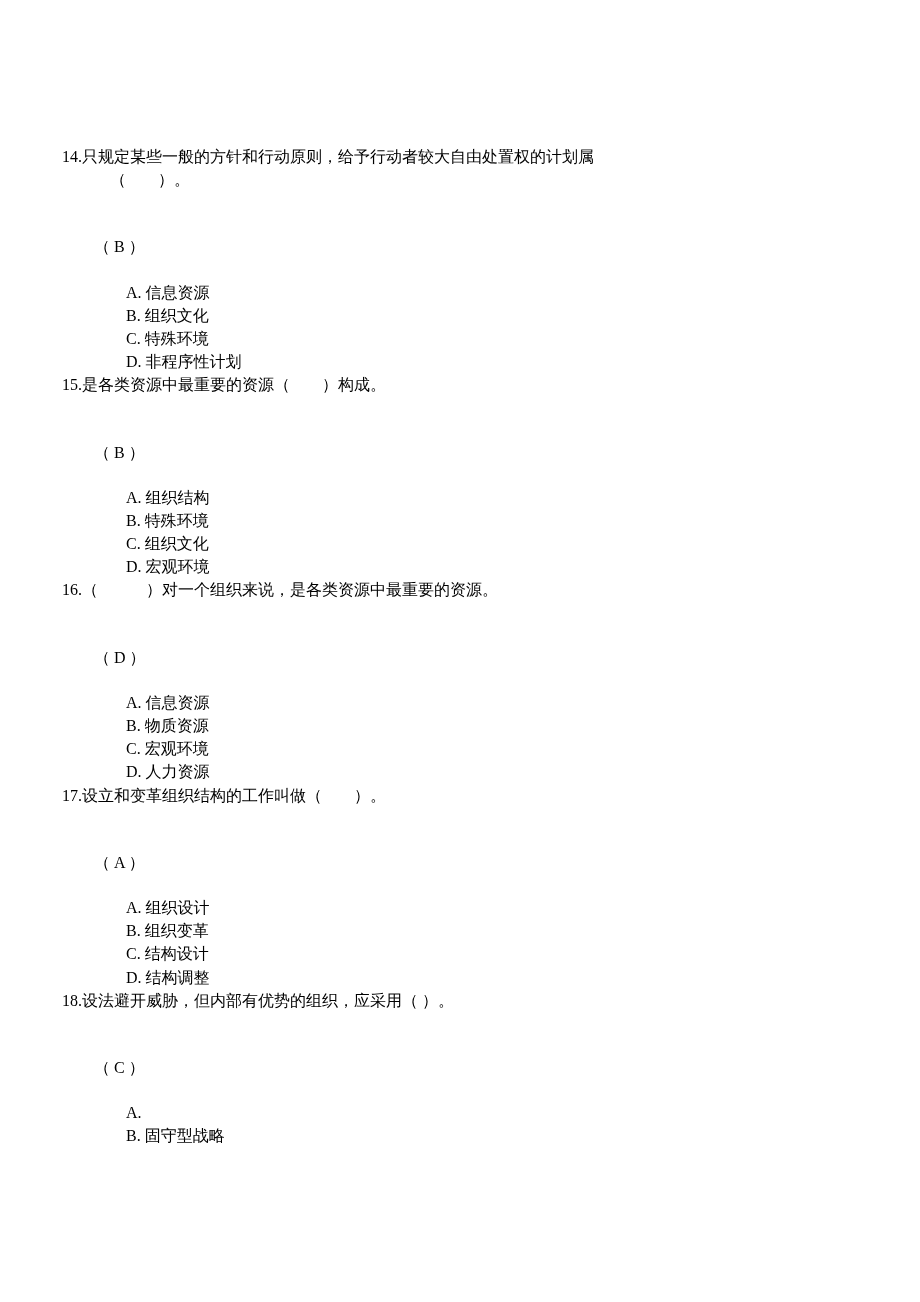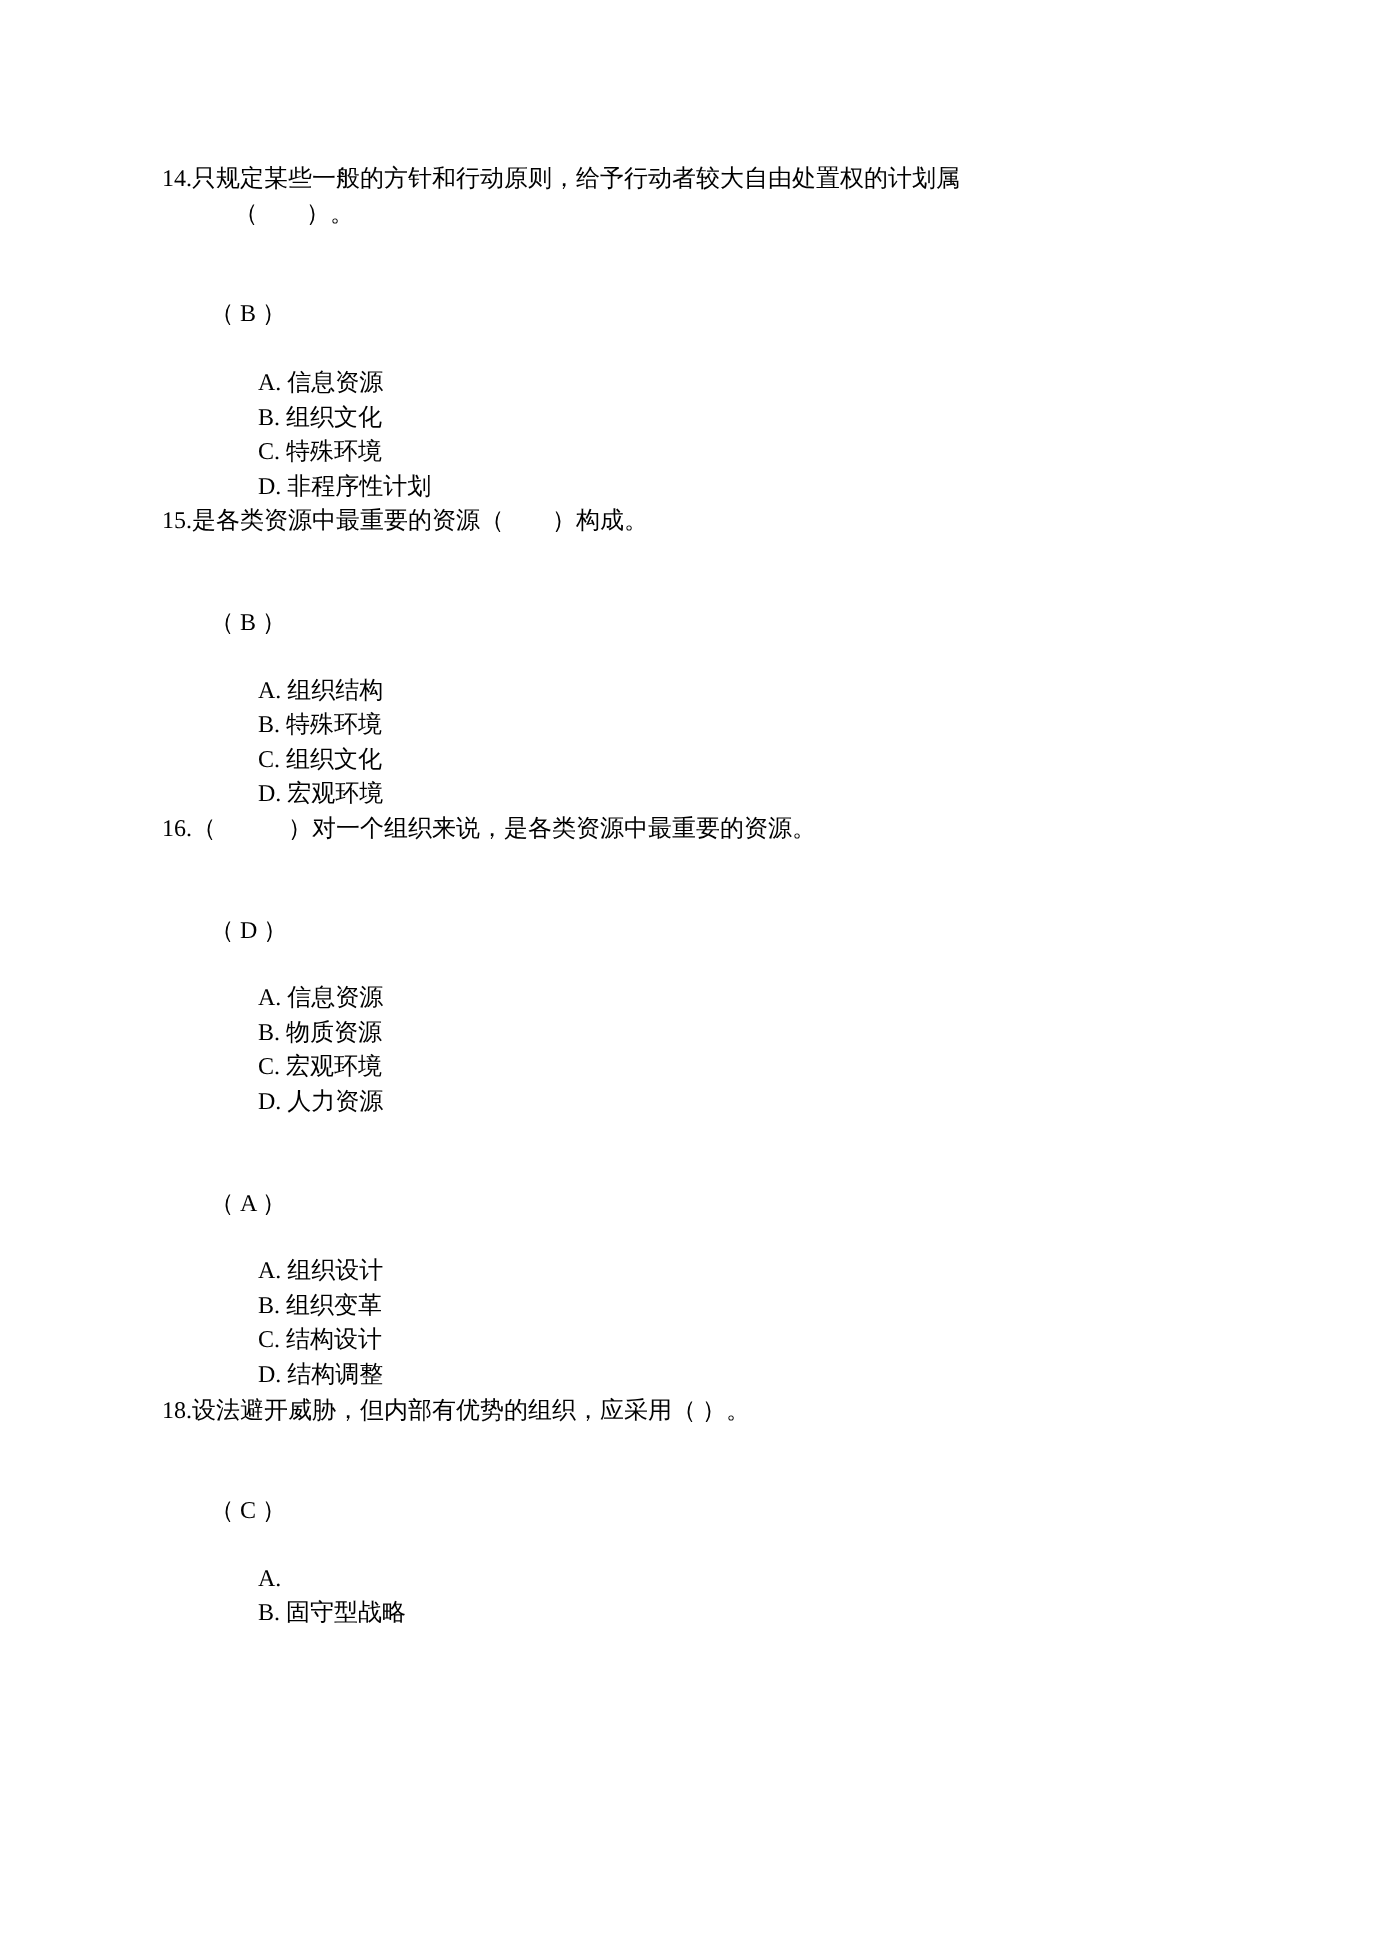--- a/index.html
+++ b/index.html
@@ -7,22 +7,23 @@
     padding: 0;
     background: #ffffff;
     font-family: "SimSun", "宋体", serif;
     font-size: 16px;
     color: #000;
     width: 920px;
     height: 1302px;
     box-sizing: border-box;
   }
   .page {
-    padding: 108px 155px 0 108px;
+    padding: 108px 155px 0 62px;
     line-height: 1.45;
+    margin-top: 37px;
   }
   .q-block {
     margin-bottom: 0;
   }
   .q-stem {
     display: flex;
   }
   .q-num {
     flex-shrink: 0;
     white-space: pre;
@@ -127,20 +128,24 @@
           <span>宏观环境</span>
         </div>
       <div class="opt">
           <span class="opt-label">D. </span>
           <span>人力资源</span>
         </div>
     </div>
   </div>
 
   <div class="q-block">
+    <div class="q-stem">
+      <span class="q-num">17.</span>
+      <span class="q-text">设立和变革组织结构的工作叫做（　　）。</span>
+    </div>
     <div class="answer">（ A ）</div>
     <div class="options">
       <div class="opt">
           <span class="opt-label">A. </span>
           <span>组织设计</span>
         </div>
       <div class="opt">
           <span class="opt-label">B. </span>
           <span>组织变革</span>
         </div>

